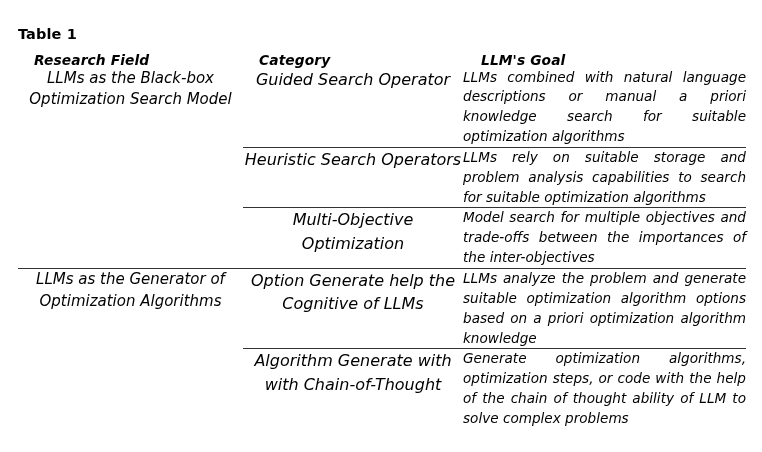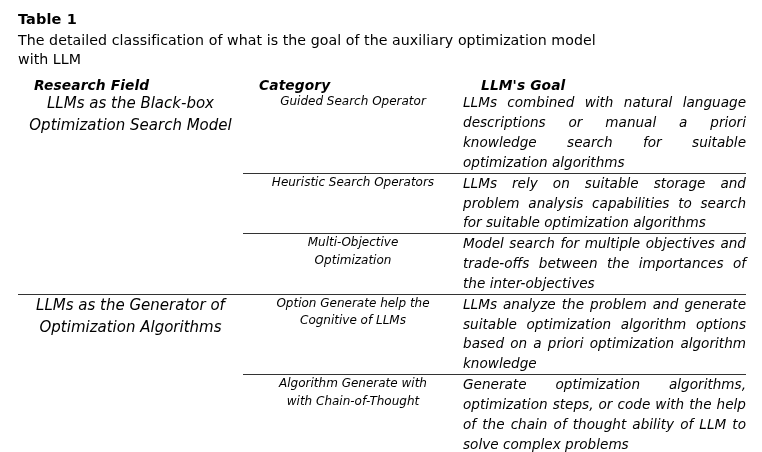--- a/index.html
+++ b/index.html
@@ -13,21 +13,21 @@
     font-family: "DejaVu Sans", "Liberation Sans", sans-serif;
     color: #000000;
     overflow: hidden;
   }
 
   .page {
     position: relative;
     width: 640px;
     height: 452px;
     box-sizing: border-box;
-    padding: 10px 17px 0 18px;
+    padding: 25px 17px 0 18px;
   }
 
   
   .caption-block {
     margin: 0 0 7px 0;
   }
   .caption-label {
     font-size: 14.5px;
     font-weight: bold;
     line-height: 1.35;
@@ -89,21 +89,21 @@
     vertical-align: middle;
     line-height: 1.45;
     font-size: 15px;
     padding: 0 6px;
   }
 
   
   td.cat-cell {
     text-align: center;
     line-height: 1.45;
-    font-size: 12px;
+    font-size: 16px;
     padding: 4px 8px 7px 8px;
   }
 
   
   td.goal-cell {
     text-align: justify;
     text-align-last: left;
     line-height: 1.46;
     font-size: 13.6px;
     padding: 4px 2px 7px 18px;
@@ -122,21 +122,20 @@
     border-top: 1.05px solid #333;
   }
 </style>
 </head>
 <body>
 
 <div class="page">
 
   <div class="caption-block">
     <div class="caption-label">Table 1</div>
-    <div class="caption-text">The detailed classification of what is the goal of the auxiliary optimization model with LLM</div>
   </div>
 
   <table class="booktabs">
     <colgroup>
       <col class="c-field">
       <col class="c-cat">
       <col class="c-goal">
     </colgroup>
 
     <thead>

